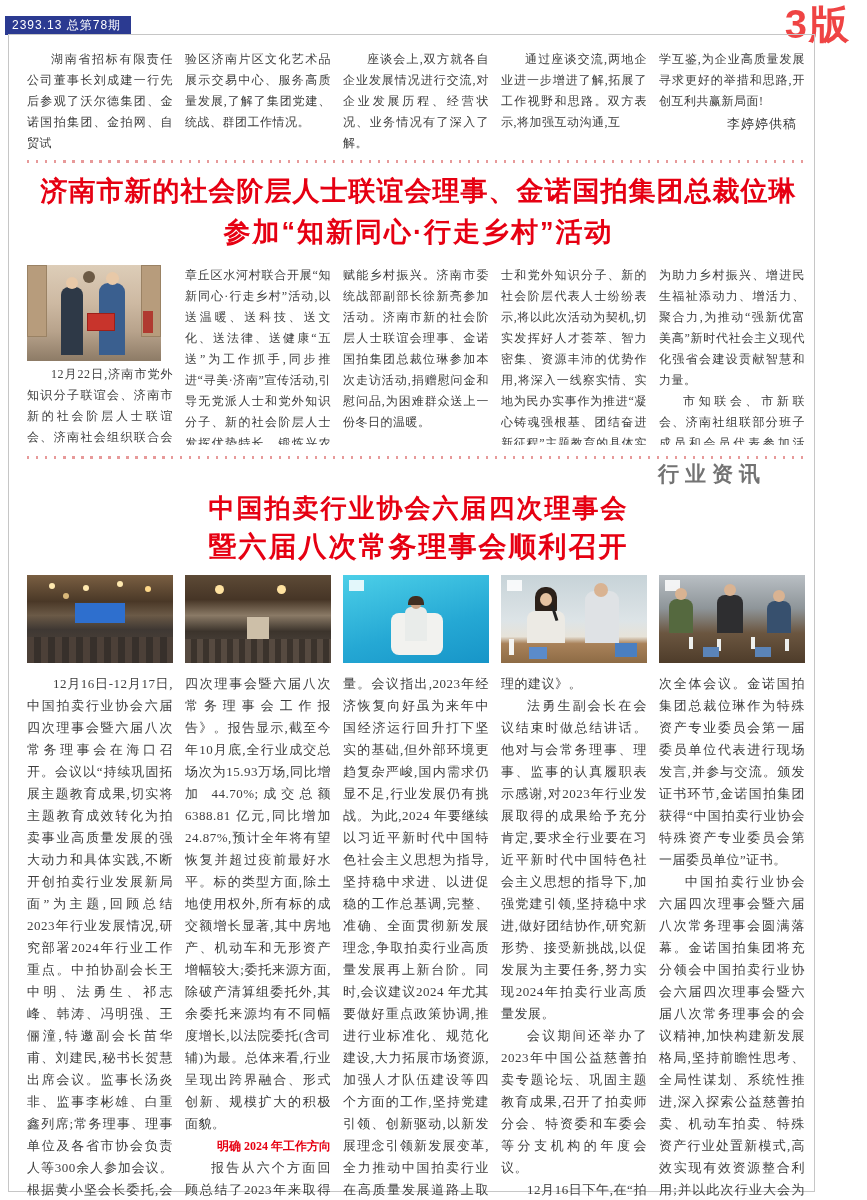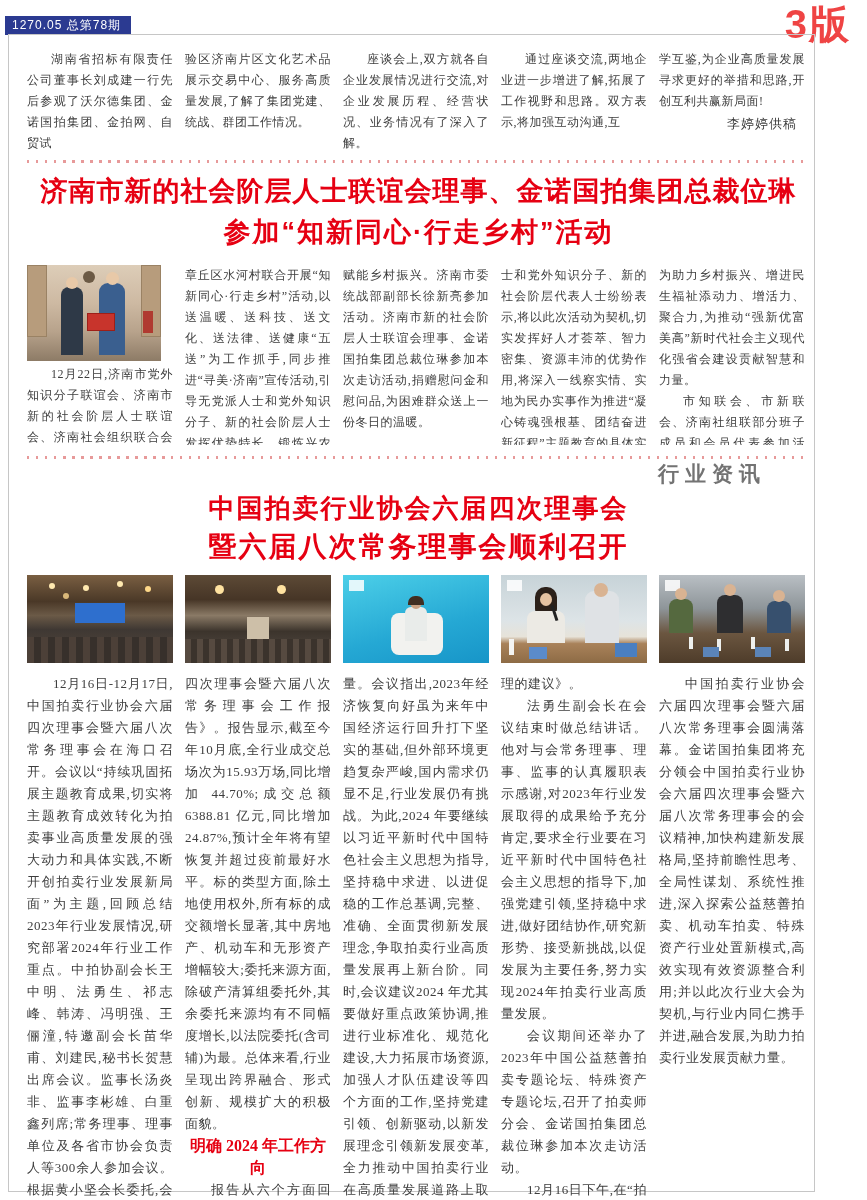--- a/index.html
+++ b/index.html
@@ -29,22 +29,22 @@
   .cols{display:flex;gap:12px;}
   .col{flex:none;width:146px;overflow:hidden;}
   .col p{margin:0;}
   .para{
     font-size:12px;line-height:21px;text-align:justify;
     letter-spacing:0.5px;
   }
   .industry-cols .para{line-height:22px;font-size:13px;}
   .indent{text-indent:2em;}
   .subhead{
-    color:#e60012;font-weight:bold;font-size:16px;line-height:22px;
-    text-align:center;
+    color:#e60012;font-weight:bold;font-size:12px;line-height:22px;
+    text-align:right;
   }
   .byline{
     text-align:right;font-size:13px;line-height:24px;padding-right:8px;
     letter-spacing:1px;
   }
   
   .dotted-sep{
     height:4px;
     background-image:repeating-linear-gradient(90deg,#e79a9a 0 2.5px,transparent 2.5px 9px);
     background-position:0 1px;background-repeat:repeat-x;background-size:100% 3px;
@@ -125,21 +125,21 @@
   .ph5 .p3{position:absolute;left:108px;top:26px;width:24px;height:32px;border-radius:8px 8px 0 0;background:#37506e;}
   .ph5 .h{position:absolute;width:12px;height:12px;border-radius:50%;background:#d9b392;}
   .ph5 .h1{left:16px;top:13px;}  .ph5 .h2{left:65px;top:9px;}  .ph5 .h3{left:114px;top:15px;}
   .ph5 .bottle{position:absolute;left:30px;bottom:14px;width:4px;height:12px;background:#eef0ee;
     box-shadow:28px 2px 0 #eef0ee,62px 0 0 #eef0ee,96px 2px 0 #eef0ee;}
   .ph5 .card{position:absolute;left:44px;bottom:6px;width:16px;height:10px;background:#5b84b8;box-shadow:52px 0 0 #5b84b8;}
 </style>
 </head>
 <body>
 
-<div class="issue-tag">1270.05 总第78期</div>
+<div class="issue-tag">2393.13 总第78期</div>
 <div class="page-no">3版</div>
 
 <div class="frame">
 
   <div class="cols top-columns">
     <div class="col">
         <p class="para indent">湖南省招标有限责任公司董事长刘成建一行先后参观了沃尔德集团、金诺国拍集团、金拍网、自贸试</p>
       </div>
     <div class="col">
         <p class="para">验区济南片区文化艺术品展示交易中心、服务高质量发展,了解了集团党建、统战、群团工作情况。</p>
@@ -257,21 +257,22 @@
         <p class="para">四次理事会暨六届八次常务理事会工作报告》。报告显示,截至今年10月底,全行业成交总场次为15.93万场,同比增加 44.70%;成交总额6388.81 亿元,同比增加 24.87%,预计全年将有望恢复并超过疫前最好水平。标的类型方面,除土地使用权外,所有标的成交额增长显著,其中房地产、机动车和无形资产增幅较大;委托来源方面,除破产清算组委托外,其余委托来源均有不同幅度增长,以法院委托(含司辅)为最。总体来看,行业呈现出跨界融合、形式创新、规模扩大的积极面貌。</p>
         <p class="subhead">明确 2024 年工作方向</p>
         <p class="para indent">报告从六个方面回顾总结了2023年来取得的工作成果,主要包括强化党建引领,巩固主题教育成果;推进政策协调,成果落地有实效;多措并举,促进专业市场发展;赛训结合,持续提高人才队伍素质;深化标准化工作,服务高质量发展;日常工作稳步推进,优化服务质</p>
       </div>
     <div class="col">
         <p class="para">量。会议指出,2023年经济恢复向好虽为来年中国经济运行回升打下坚实的基础,但外部环境更趋复杂严峻,国内需求仍显不足,行业发展仍有挑战。为此,2024 年要继续以习近平新时代中国特色社会主义思想为指导,坚持稳中求进、以进促稳的工作总基调,完整、准确、全面贯彻新发展理念,争取拍卖行业高质量发展再上新台阶。同时,会议建议2024 年尤其要做好重点政策协调,推进行业标准化、规范化建设,大力拓展市场资源,加强人才队伍建设等四个方面的工作,坚持党建引领、创新驱动,以新发展理念引领新发展变革,全力推动中国拍卖行业在高质量发展道路上取得更大进步。</p>
       </div>
     <div class="col">
         <p class="para">理的建议》。</p>
         <p class="para indent">法勇生副会长在会议结束时做总结讲话。他对与会常务理事、理事、监事的认真履职表示感谢,对2023年行业发展取得的成果给予充分肯定,要求全行业要在习近平新时代中国特色社会主义思想的指导下,加强党建引领,坚持稳中求进,做好团结协作,研究新形势、接受新挑战,以促发展为主要任务,努力实现2024年拍卖行业高质量发展。</p>
-        <p class="para indent">会议期间还举办了2023年中国公益慈善拍卖专题论坛、特殊资产专题论坛,召开了拍卖师分会、金诺国拍集团总裁位琳参加本次走访活动。</p>
+        <p class="para indent">会议期间还举办了2023年中国公益慈善拍卖专题论坛、巩固主题教育成果,召开了拍卖师分会、特资委和车委会等分支机构的年度会议。</p>
         <p class="para indent">12月16日下午,在“拍力量 善未来”2023中国公益慈善拍卖专题论坛上,沃尔德集团总裁、金诺国拍集团董事长商雪梅参与圆桌对话,与参会嘉宾共话慈善、共商经济、共享智慧、共谋发展。</p>
       </div>
     <div class="col">
+        <p class="para">次全体会议。金诺国拍集团总裁位琳作为特殊资产专业委员会第一届委员单位代表进行现场发言,并参与交流。颁发证书环节,金诺国拍集团获得“中国拍卖行业协会特殊资产专业委员会第一届委员单位”证书。</p>
         <p class="para indent">中国拍卖行业协会六届四次理事会暨六届八次常务理事会圆满落幕。金诺国拍集团将充分领会中国拍卖行业协会六届四次理事会暨六届八次常务理事会的会议精神,加快构建新发展格局,坚持前瞻性思考、全局性谋划、系统性推进,深入探索公益慈善拍卖、机动车拍卖、特殊资产行业处置新模式,高效实现有效资源整合利用;并以此次行业大会为契机,与行业内同仁携手并进,融合发展,为助力拍卖行业发展贡献力量。</p>
       </div>
   </div>
 
 </div>
 
 </body></html>

